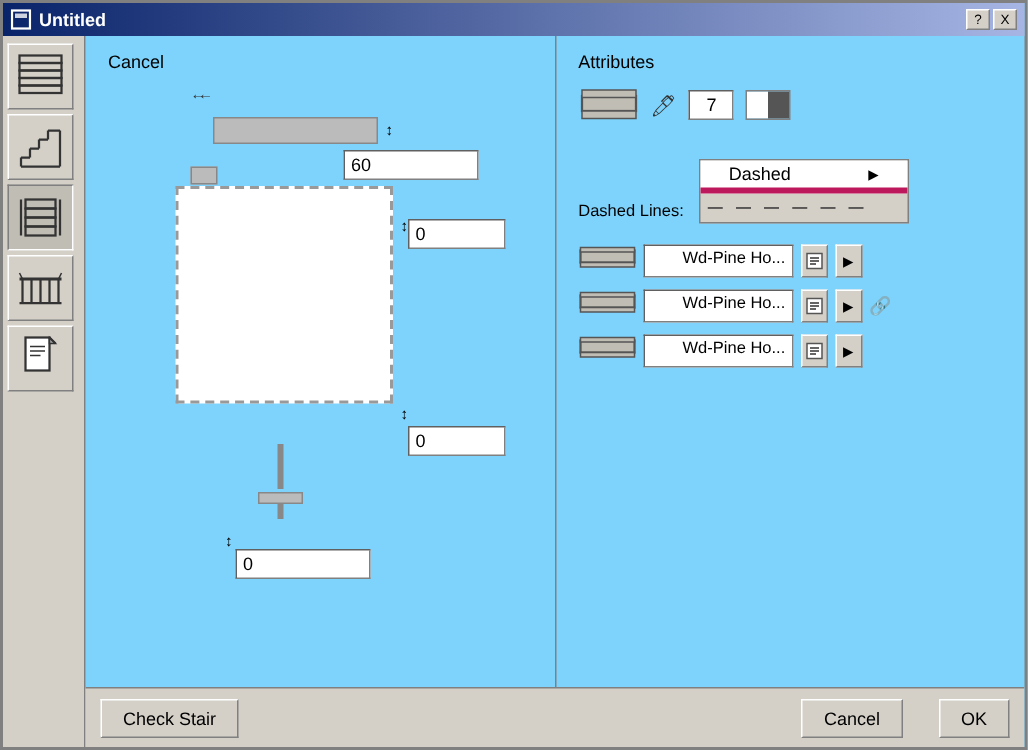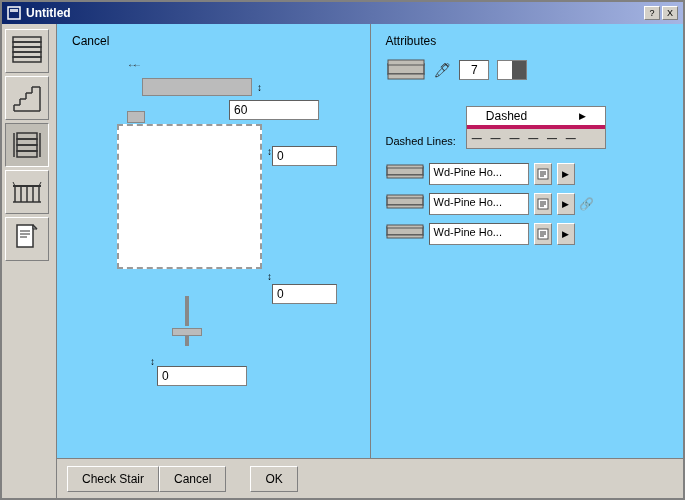--- a/index.html
+++ b/index.html
@@ -191,20 +191,21 @@
       font-weight: bold;
     }
     .dropdown-arrow {
       font-size: 9px;
     }
     .material-row {
       display: flex;
       align-items: center;
       gap: 5px;
       margin-bottom: 8px;
+      text-align: right;
     }
     .material-input {
       width: 100px;
       height: 22px;
       background: white;
       border: 1px solid #808080;
       border-top-color: #606060;
       border-left-color: #606060;
       padding: 2px 4px;
       font-size: 11px;
@@ -228,21 +229,21 @@
       color: #333;
       cursor: pointer;
     }
     .bottom-bar {
       height: 40px;
       background: #d4d0c8;
       border-top: 1px solid #808080;
       display: flex;
       align-items: center;
       padding: 5px 10px;
-      justify-content: flex-start;
+      justify-content: space-between;
       flex-shrink: 0;
     }
     .bottom-left {
       display: flex;
       gap: 8px;
     }
     .bottom-right {
       display: flex;
       gap: 24px;
     }

